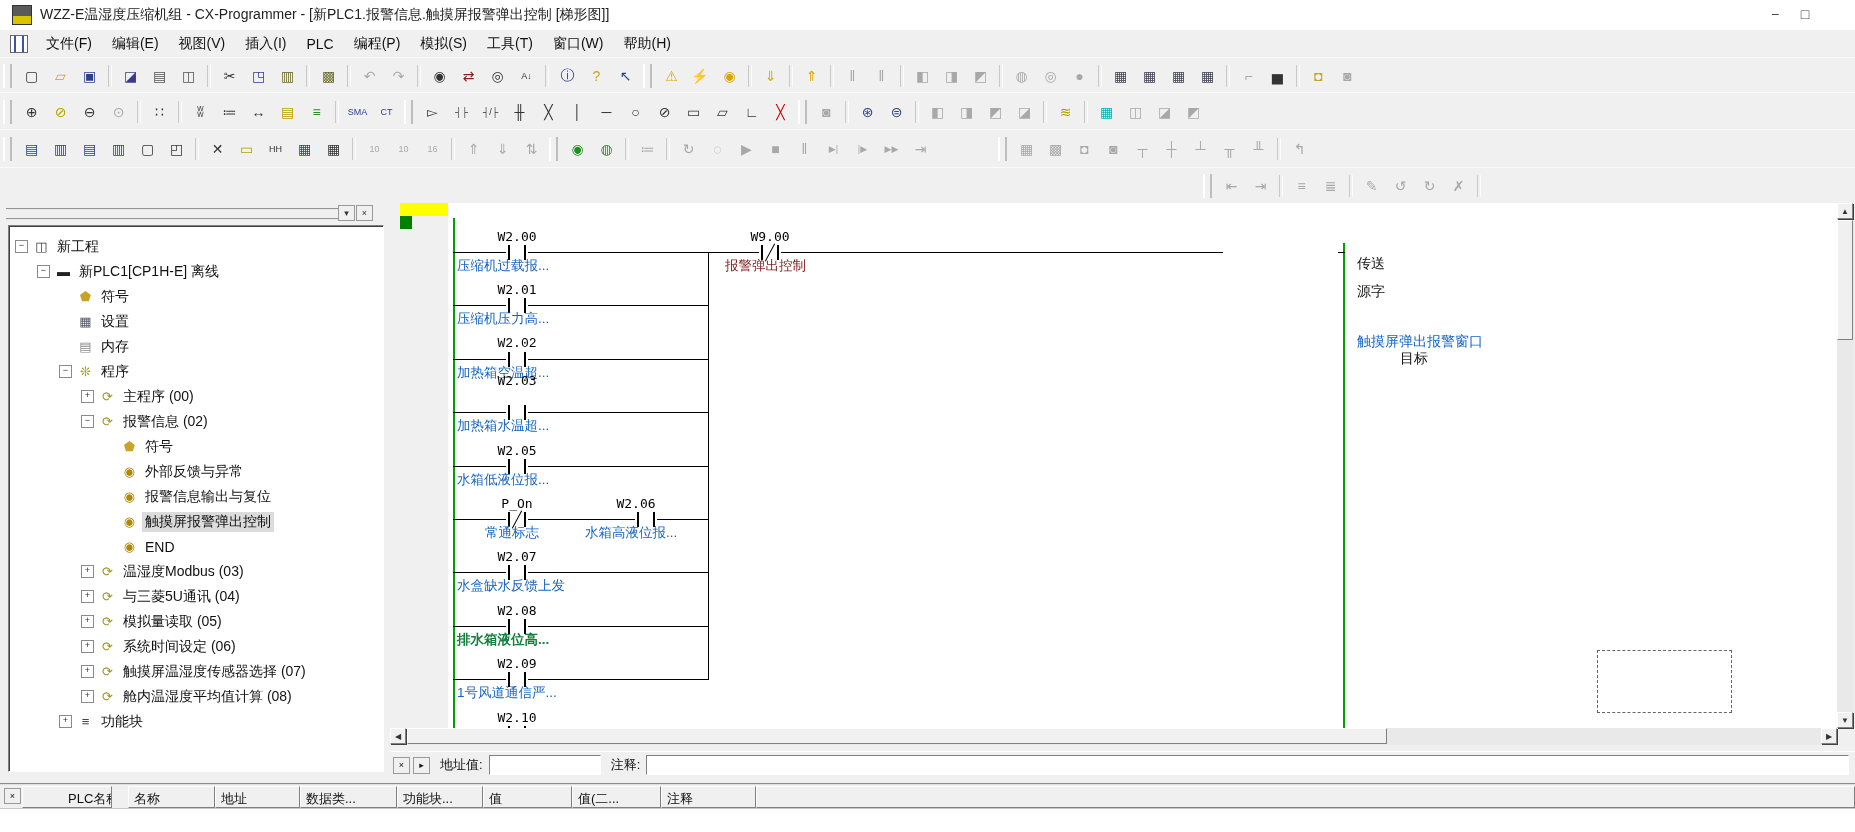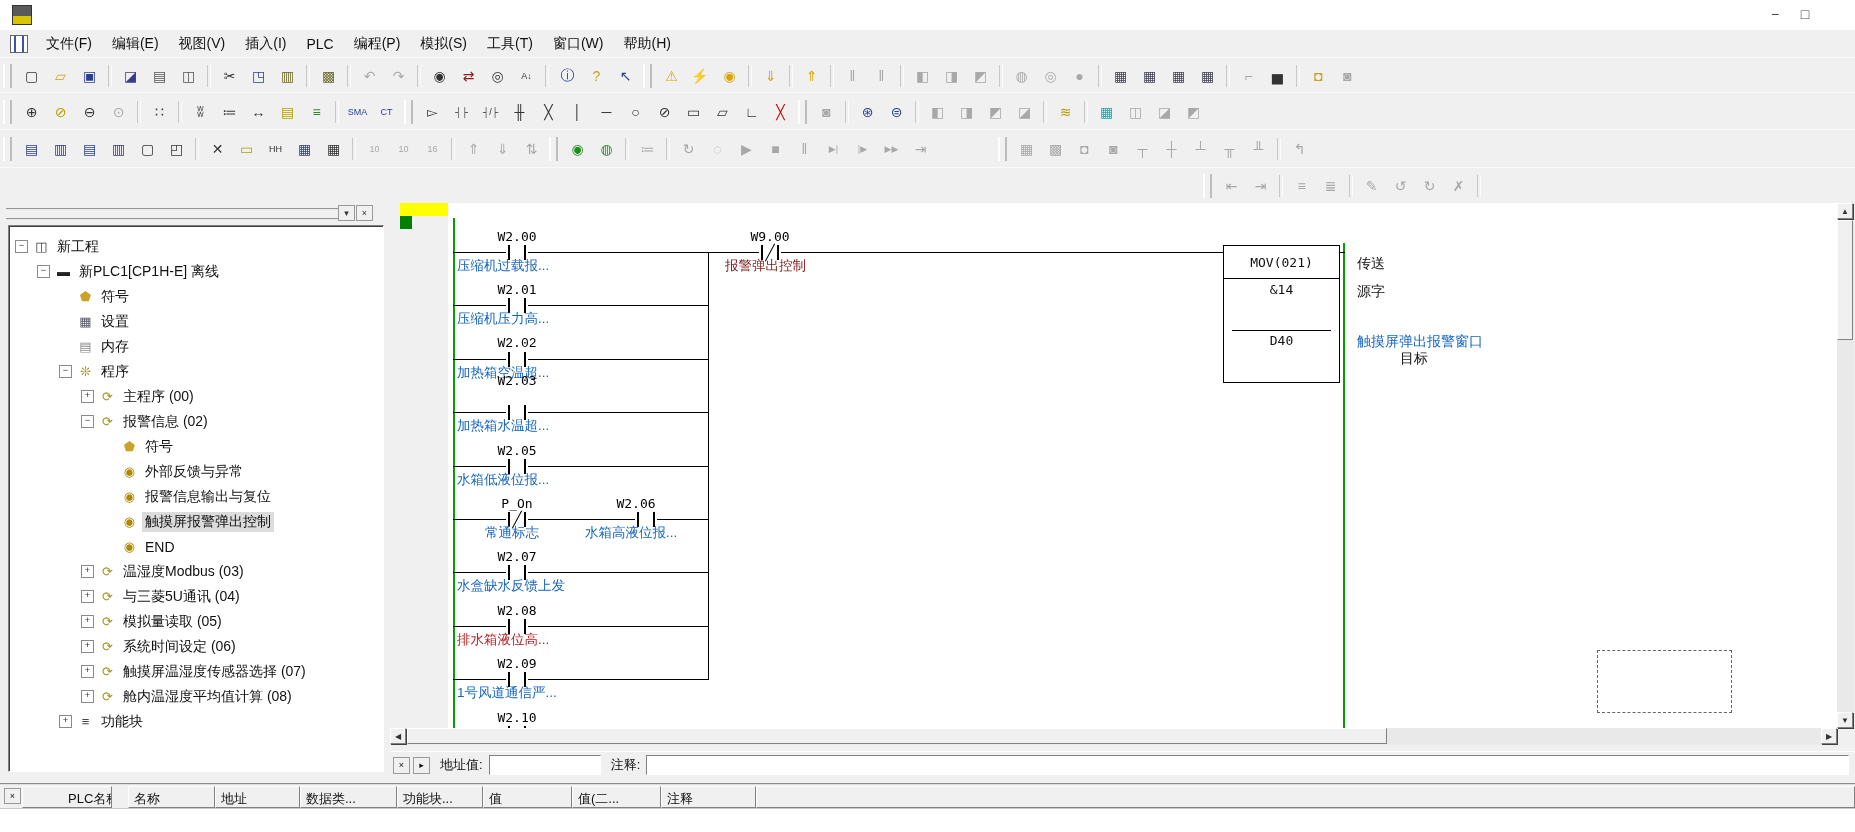--- a/index.html
+++ b/index.html
@@ -105,20 +105,21 @@
   #watch-row{position:absolute;left:0;top:23px;right:0;height:26px;background:#fff;
              border-top:1px solid #c8c8c8;}
   #watch-rowhead{position:absolute;left:0;top:23px;width:22px;height:26px;background:#f0f0f0;
                  border:1px solid #c0c0c0;box-sizing:border-box;}
 </style>
 </head>
 <body>
 
 <div class="abs" id="titlebar">
   <div id="app-icon"></div>
+  <span id="title-text">WZZ-E温湿度压缩机组 - CX-Programmer - [新PLC1.报警信息.触摸屏报警弹出控制 [梯形图]]</span>
   <div id="win-controls">
     <div class="wbtn">−</div>
     <div class="wbtn">□</div>
   </div>
 </div>
 
 <div class="abs" id="menubar">
   <div id="child-icon"></div>
 
 <div class="menu-item">文件(F)</div>
@@ -470,45 +471,39 @@
       <div class="addr" style="left: 72px; top: 346px;">W2.07</div>
       <div class="cgap" style="left: 106px; top: 361px;"></div>
       <div class="cbar" style="left: 108px; top: 362px;"></div>
       <div class="cbar" style="left: 124px; top: 362px;"></div>
       <div class="lcomment" style="left: 57px; top: 374px; color: rgb(21, 101, 192);">水盒缺水反馈上发</div>
       <div class="hw" style="left: 53px; top: 423px; width: 255px;"></div>
       <div class="addr" style="left: 72px; top: 400px;">W2.08</div>
       <div class="cgap" style="left: 106px; top: 415px;"></div>
       <div class="cbar" style="left: 108px; top: 416px;"></div>
       <div class="cbar" style="left: 124px; top: 416px;"></div>
-      <div class="lcomment" style="left: 57px; top: 428px; color: #b91c1c;">排水箱液位高...</div>
+      <div class="lcomment" style="left: 57px; top: 428px; color: #15803d; font-weight: bold;">排水箱液位高...</div>
       <div class="hw" style="left: 53px; top: 476px; width: 255px;"></div>
       <div class="addr" style="left: 72px; top: 453px;">W2.09</div>
       <div class="cgap" style="left: 106px; top: 468px;"></div>
       <div class="cbar" style="left: 108px; top: 469px;"></div>
       <div class="cbar" style="left: 124px; top: 469px;"></div>
       <div class="lcomment" style="left: 57px; top: 481px; color: rgb(21, 101, 192);">1号风道通信严...</div>
       <div class="addr" style="left: 72px; top: 507px;">W2.10</div>
       <div class="cgap" style="left: 106px; top: 522px;"></div>
       <div class="cbar" style="left: 108px; top: 523px;"></div>
       <div class="cbar" style="left: 124px; top: 523px;"></div>
       <div class="hw" style="left: 308px; top: 49px; width: 515px;"></div>
       <div class="hw" style="left: 938px; top: 49px; width: 7px;"></div>
       <div class="addr" style="left: 325px; top: 26px;">W9.00</div>
       <div class="cgap" style="left: 359px; top: 41px;"></div>
       <div class="cbar" style="left: 361px; top: 42px;"></div>
       <div class="cbar" style="left: 377px; top: 42px;"></div>
       <div class="ncslash" style="left: 360px; top: 49px;"></div>
       <div class="lcomment" style="left: 325px; top: 54px; color: #7f1d1d;">报警弹出控制</div>
-      <div id="movblock" style="left: 823px; top: 42px; width: 115px; height: 136px;">
-        <div id="mov-title">MOV(021)</div>
-        <div id="mov-op1">&amp;14</div>
-        <div id="mov-line"></div>
-        <div id="mov-op2">D40</div>
-      </div>
       <div class="oplabel" style="left: 957px; top: 52px;">传送</div>
       <div class="oplabel" style="left: 957px; top: 80px;">源字</div>
       <div class="oplabel" style="left: 957px; top: 130px; color: rgb(21, 101, 192);">触摸屏弹出报警窗口</div>
       <div class="oplabel" style="left: 1000px; top: 147px;">目标</div>
       <div id="dashsel" style="left: 1197px; top: 447px; width: 133px; height: 61px;"></div>
     </div>
   <div id="vscroll">
     <div class="sbtn" style="left:0;top:0;width:16px;height:16px;">▲</div>
     <div id="vthumb"></div>
     <div class="sbtn" style="left:0;bottom:0;width:16px;height:16px;">▼</div>

